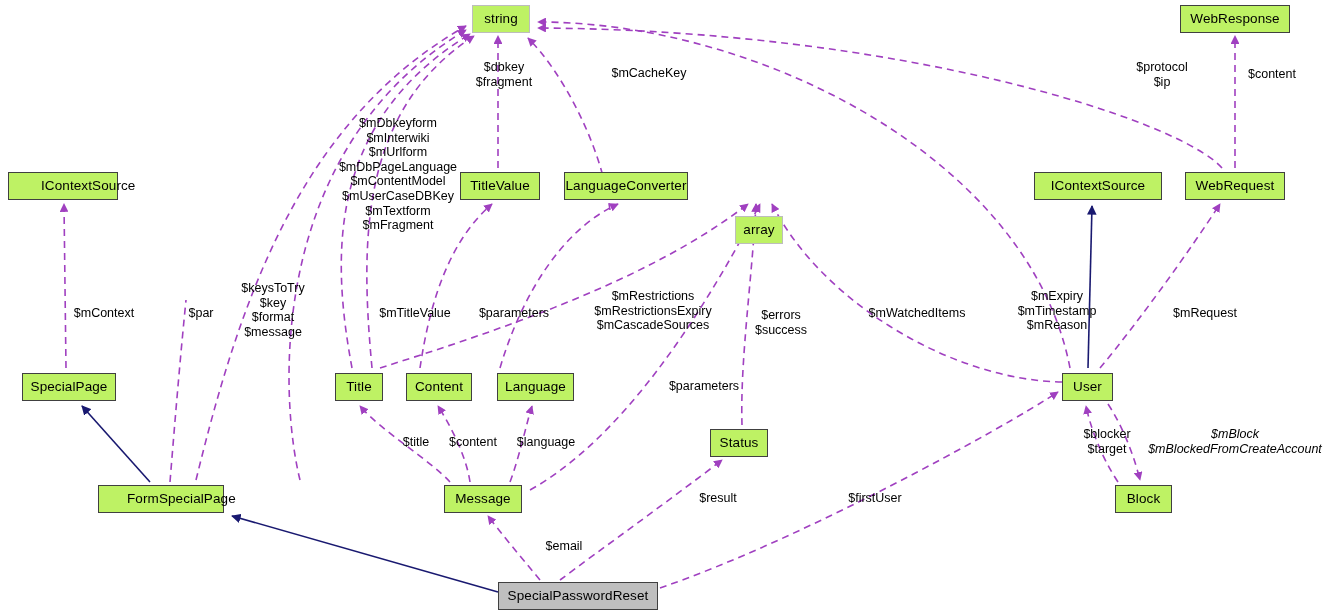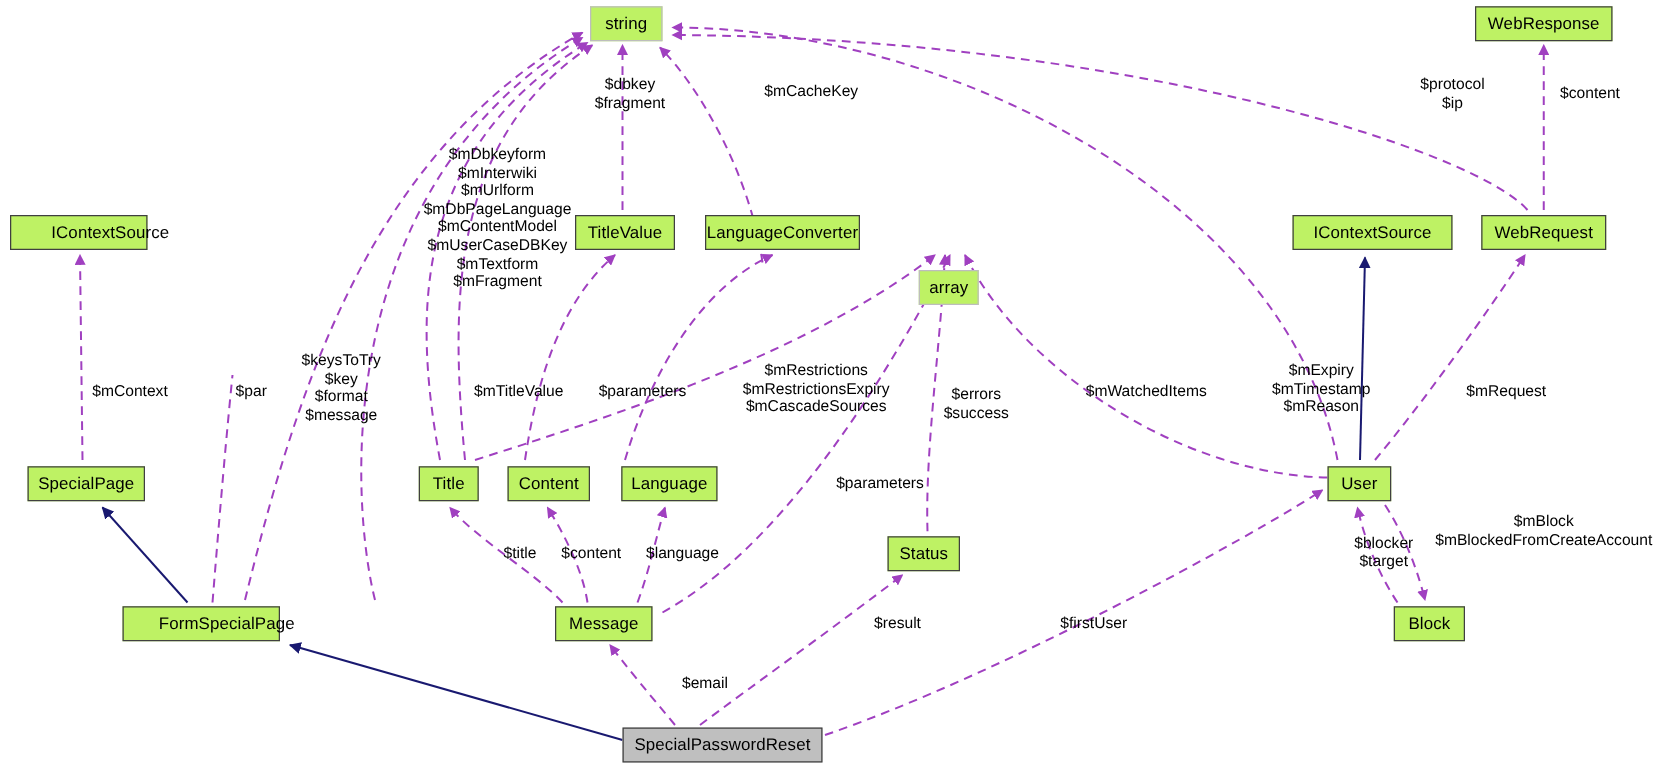--- a/index.html
+++ b/index.html
@@ -222,21 +222,21 @@
       <div class="elabel" style="left: 1168px; top: 306px; width: 74px;">
         <div>$mRequest</div>
       </div>
       <div class="elabel" style="left: 664px; top: 379px; width: 80px;">
         <div>$parameters</div>
       </div>
       <div class="elabel" style="left: 1077px; top: 427px; width: 60px;">
         <div>$blocker</div>
         <div>$target</div>
       </div>
-      <div class="elabel" style="left: 1138px; top: 410px; width: 194px;">
+      <div class="elabel" style="left: 1138px; top: 427px; width: 194px; font-style: italic;">
         <div>$mBlock</div>
         <div>$mBlockedFromCreateAccount</div>
       </div>
       <div class="elabel" style="left: 396px; top: 435px; width: 40px;">
         <div>$title</div>
       </div>
       <div class="elabel" style="left: 444px; top: 435px; width: 58px;">
         <div>$content</div>
       </div>
       <div class="elabel" style="left: 511px; top: 435px; width: 70px;">

